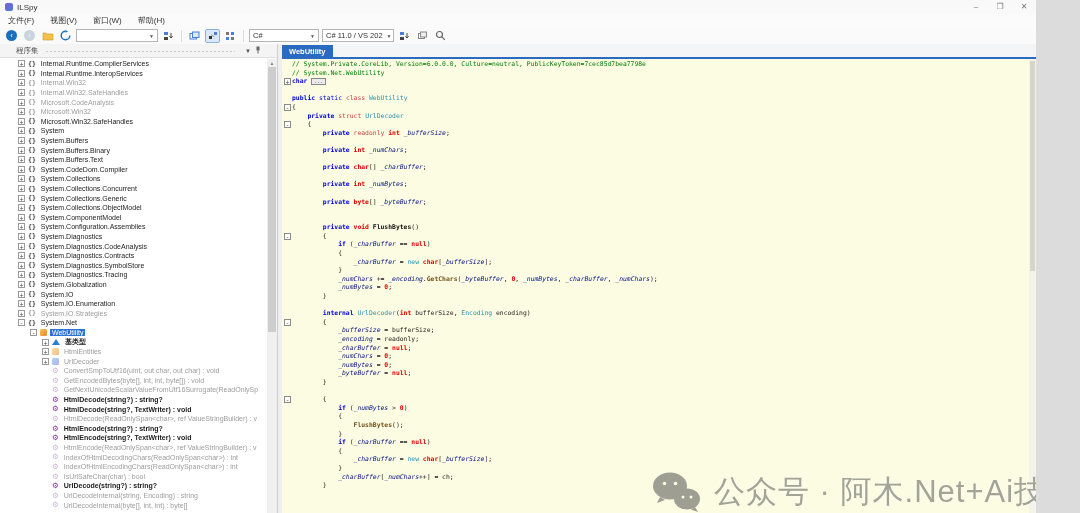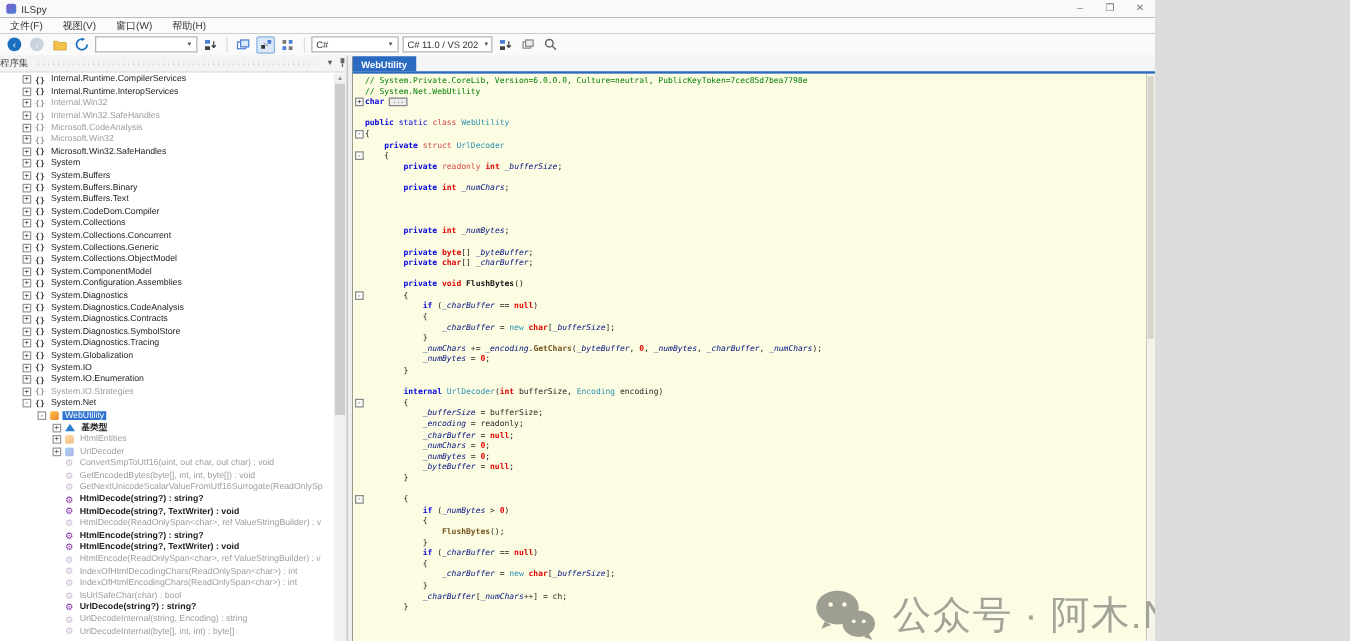--- a/index.html
+++ b/index.html
@@ -1,16 +1,16 @@
 <!DOCTYPE html>
 <html><head>
 <meta charset="utf-8">
 <style>
   html,body{margin:0;padding:0;background:#dcdcdc;}
-  #window{position:relative;width:924px;height:513px;background:#000000;overflow:hidden;
+  #window{position:relative;width:1036px;height:513px;background:#4c1d95;overflow:hidden;
           font-family:"Liberation Sans",sans-serif;color:#1e1e1e;-webkit-font-smoothing:antialiased;}
 
   
   #titlebar{position:absolute;top:0;left:0;right:0;height:14px;background:#f9f9f9;
             display:flex;align-items:center;font-size:8px;}
   #app-icon{width:8px;height:8px;margin:0 4px 0 5px;border-radius:2px;
             background:linear-gradient(135deg,#7a5fd0,#4a7fd4);}
   #title-text{color:#333;}
   #win-controls{margin-left:auto;display:flex;height:100%;}
   .win-btn{width:24px;height:100%;display:flex;align-items:center;justify-content:center;
@@ -39,21 +39,21 @@
 
   
   #main{position:absolute;top:44px;left:0;right:0;bottom:0;display:flex;}
   #left-panel{position:relative;width:277px;background:#fff;border-right:1px solid #cfcfcf;overflow:hidden;}
   #splitter{width:4px;background:#efefef;}
   #right-panel{position:relative;flex:1;overflow:hidden;}
 
   
   #tree-header{position:absolute;top:0;left:0;right:0;height:14px;background:#f4f4f4;
                border-bottom:1px solid #dedede;display:flex;align-items:center;
-               font-size:7.5px;color:#444;padding:0 0;box-sizing:border-box;}
+               font-size:7.5px;color:#444;padding:0 16px;box-sizing:border-box;}
   #tree-header .drag-dots{flex:1;height:4px;margin:0 6px;
       background-image:radial-gradient(#c9c9c9 22%,transparent 23%);
       background-size:4px 3px;background-position:0 1px;}
   #tree-header .hdr-ico{color:#555;font-size:6px;margin-left:4px;}
 
   
   #tree{position:absolute;top:15px;left:0;right:10px;bottom:0;overflow:hidden;}
   .tree-row{height:9.6px;display:flex;align-items:center;white-space:nowrap;font-size:7px;color:#1b1b1b;}
   .tree-row .exp{flex:0 0 auto;width:7px;height:7px;box-sizing:border-box;border:1px solid #9a9a9a;
                  background:#fff;color:#444;font-size:6px;line-height:5px;text-align:center;
@@ -497,21 +497,21 @@
           <div class="code-line"><span class="gutter"><span class="fold">+</span></span><span style="white-space: pre;"><span class="tk-kb">char </span><span class="tk-box">...</span></span></div>
           <div class="code-line"><span class="gutter"></span><span style="white-space: pre;">&nbsp;</span></div>
           <div class="code-line"><span class="gutter"></span><span style="white-space: pre;"><span class="tk-kb">public</span><span class="tk-p"> </span><span class="tk-k">static</span><span class="tk-p"> </span><span class="tk-r">class</span><span class="tk-p"> </span><span class="tk-t">WebUtility</span></span></div>
           <div class="code-line"><span class="gutter"><span class="fold">-</span></span><span style="white-space: pre;"><span class="tk-p">{</span></span></div>
           <div class="code-line"><span class="gutter"></span><span style="white-space: pre;"><span class="tk-p">    </span><span class="tk-kb">private</span><span class="tk-p"> </span><span class="tk-r">struct</span><span class="tk-p"> </span><span class="tk-t">UrlDecoder</span></span></div>
           <div class="code-line"><span class="gutter"><span class="fold">-</span></span><span style="white-space: pre;"><span class="tk-p">    {</span></span></div>
           <div class="code-line"><span class="gutter"></span><span style="white-space: pre;"><span class="tk-p">        </span><span class="tk-kb">private</span><span class="tk-p"> </span><span class="tk-r">readonly</span><span class="tk-p"> </span><span class="tk-rb">int</span><span class="tk-p"> </span><span class="tk-f">_bufferSize</span><span class="tk-p">;</span></span></div>
           <div class="code-line"><span class="gutter"></span><span style="white-space: pre;">&nbsp;</span></div>
           <div class="code-line"><span class="gutter"></span><span style="white-space: pre;"><span class="tk-p">        </span><span class="tk-kb">private</span><span class="tk-p"> </span><span class="tk-rb">int</span><span class="tk-p"> </span><span class="tk-f">_numChars</span><span class="tk-p">;</span></span></div>
           <div class="code-line"><span class="gutter"></span><span style="white-space: pre;">&nbsp;</span></div>
-          <div class="code-line"><span class="gutter"></span><span style="white-space: pre; margin-top: 43px;"><span class="tk-p">        </span><span class="tk-kb">private</span><span class="tk-p"> </span><span class="tk-rb">char</span><span class="tk-p">[] </span><span class="tk-f">_charBuffer</span><span class="tk-p">;</span></span></div>
+          <div class="code-line"><span class="gutter"></span><span style="white-space: pre;"><span class="tk-p">        </span><span class="tk-kb">private</span><span class="tk-p"> </span><span class="tk-rb">char</span><span class="tk-p">[] </span><span class="tk-f">_charBuffer</span><span class="tk-p">;</span></span></div>
           <div class="code-line"><span class="gutter"></span><span style="white-space: pre;">&nbsp;</span></div>
           <div class="code-line"><span class="gutter"></span><span style="white-space: pre;"><span class="tk-p">        </span><span class="tk-kb">private</span><span class="tk-p"> </span><span class="tk-rb">int</span><span class="tk-p"> </span><span class="tk-f">_numBytes</span><span class="tk-p">;</span></span></div>
           <div class="code-line"><span class="gutter"></span><span style="white-space: pre;">&nbsp;</span></div>
           <div class="code-line"><span class="gutter"></span><span style="white-space: pre;"><span class="tk-p">        </span><span class="tk-kb">private</span><span class="tk-p"> </span><span class="tk-rb">byte</span><span class="tk-p">[] </span><span class="tk-f">_byteBuffer</span><span class="tk-p">;</span></span></div>
           <div class="code-line"><span class="gutter"></span><span style="white-space: pre;">&nbsp;</span></div>
           <div class="code-line"><span class="gutter"></span><span style="white-space: pre;">&nbsp;</span></div>
           <div class="code-line"><span class="gutter"></span><span style="white-space: pre;"><span class="tk-p">        </span><span class="tk-kb">private</span><span class="tk-p"> </span><span class="tk-rb">void</span><span class="tk-p"> </span><span class="tk-d">FlushBytes</span><span class="tk-p">()</span></span></div>
           <div class="code-line"><span class="gutter"><span class="fold">-</span></span><span style="white-space: pre;"><span class="tk-p">        {</span></span></div>
           <div class="code-line"><span class="gutter"></span><span style="white-space: pre;"><span class="tk-p">            </span><span class="tk-kb">if</span><span class="tk-p"> (</span><span class="tk-f">_charBuffer</span><span class="tk-p"> == </span><span class="tk-rb">null</span><span class="tk-p">)</span></span></div>
           <div class="code-line"><span class="gutter"></span><span style="white-space: pre;"><span class="tk-p">            {</span></span></div>

